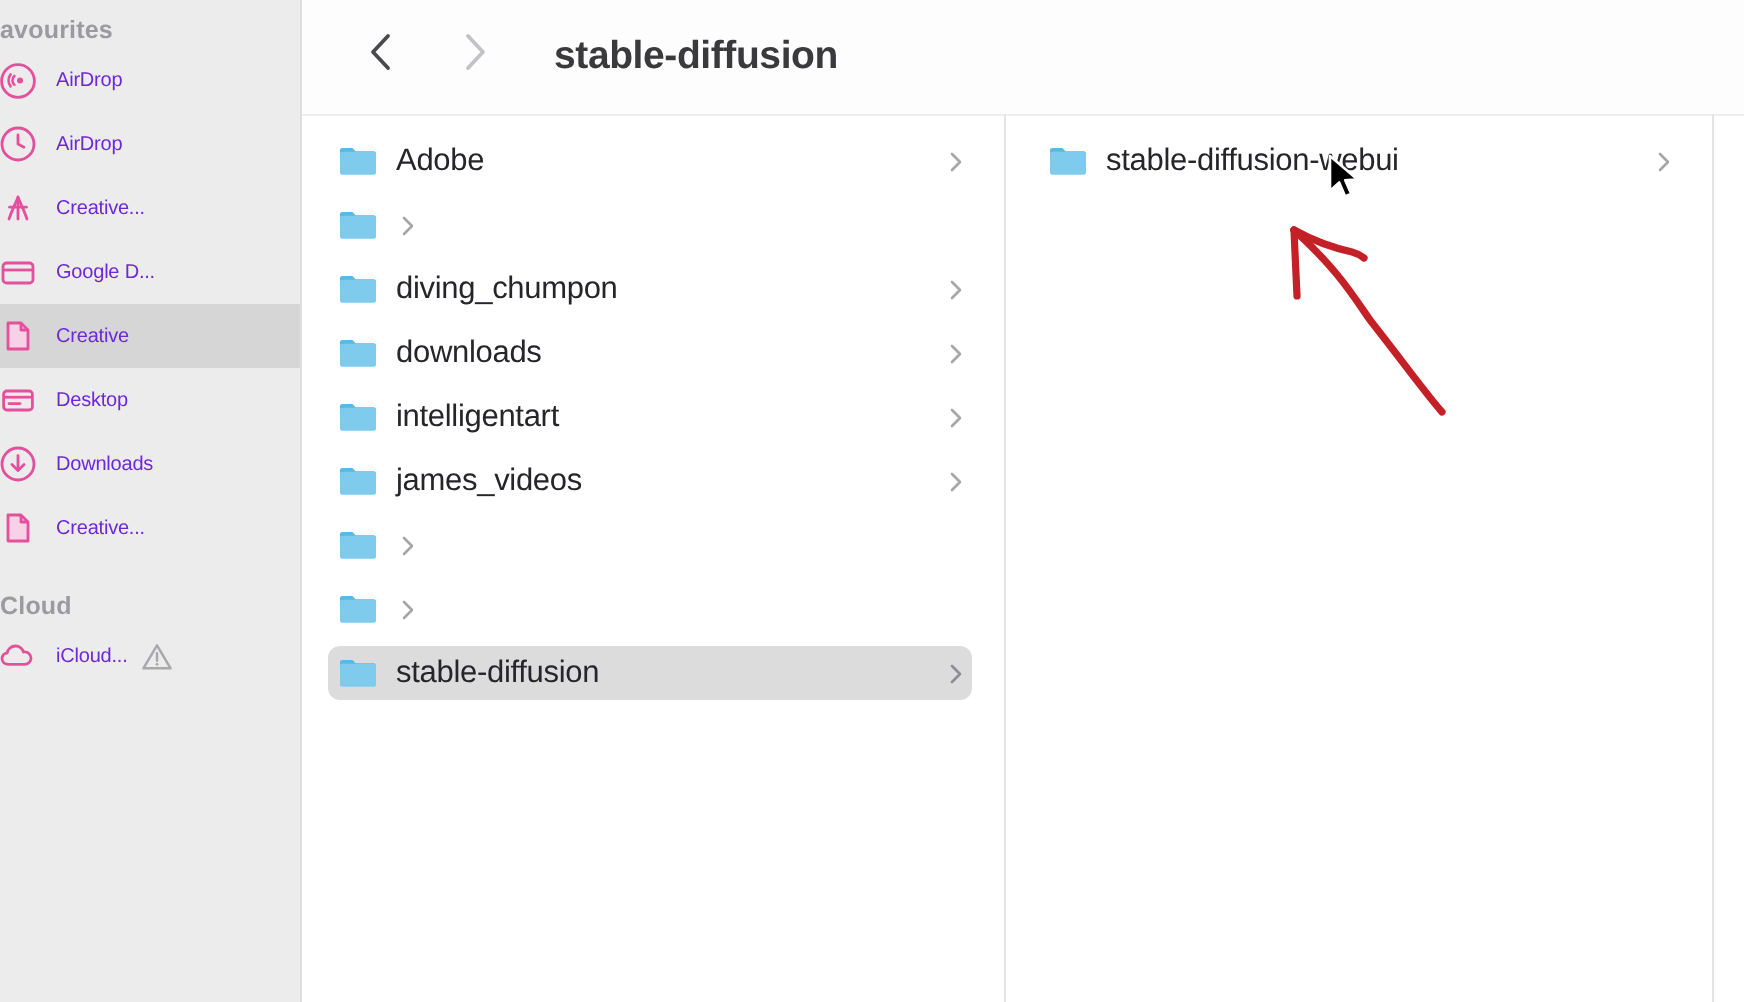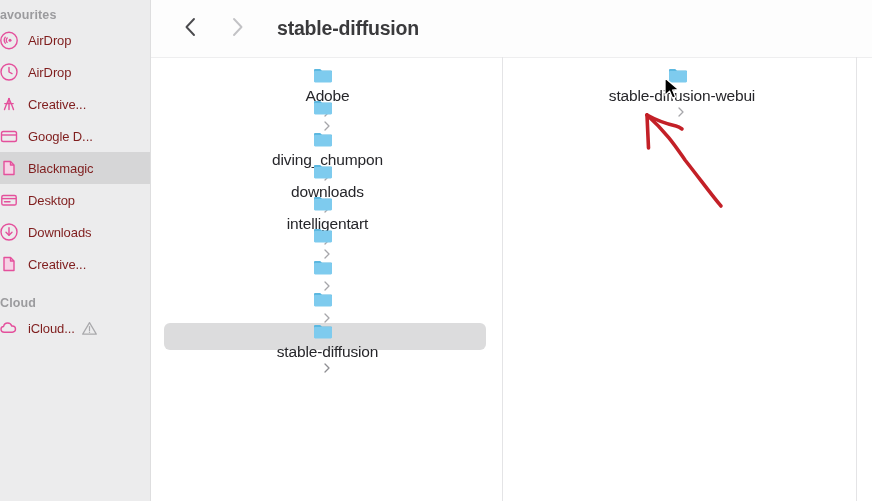--- a/index.html
+++ b/index.html
@@ -63,22 +63,22 @@
   .sb-icon {
     width: 22px;
     height: 22px;
     flex: 0 0 22px;
     display: flex;
     align-items: center;
     justify-content: center;
     margin-right: 8px;
   }
   .sb-label {
-    font-size: 13px;
-    color: #7f1d1d;
+    font-size: 10px;
+    color: #6d28d9;
     white-space: nowrap;
     letter-spacing: -0.1px;
   }
   .sb-warn {
     margin-left: 6px;
     display: flex;
     align-items: center;
   }
   .sb-gap { height: 14px; }
 
@@ -168,21 +168,20 @@
   }
   .file-row {
     position: relative;
     height: 27px;
     display: flex;
     align-items: center;
     border-radius: 6px;
     margin: 0 16px 5px 13px;
     padding-left: 5px;
     box-sizing: border-box;
-    flex-direction: column;
   }
   .file-row.selected {
     background: #dcdcdd;
   }
   .folder-icon {
     width: 20px;
     height: 17px;
     flex: 0 0 20px;
     margin-right: 9px;
     position: relative;
@@ -278,21 +277,21 @@
         <span class="sb-label">Google D...</span>
       </div>
 
       <div class="sb-item selected">
         <span class="sb-icon">
           <svg width="20" height="20" viewBox="0 0 20 20">
             <path d="M5 3.5 L11.5 3.5 L15 7 L15 16.5 L5 16.5 Z" fill="#f7d2e6" stroke="#e4509c" stroke-width="1.4" stroke-linejoin="round"></path>
             <path d="M11.5 3.5 L11.5 7 L15 7" fill="none" stroke="#e4509c" stroke-width="1.4" stroke-linejoin="round"></path>
           </svg>
         </span>
-        <span class="sb-label">Blackmagic</span>
+        <span class="sb-label">Creative</span>
       </div>
 
       <div class="sb-item">
         <span class="sb-icon">
           <svg width="20" height="20" viewBox="0 0 20 20">
             <rect x="2.8" y="5.5" width="14.4" height="9.5" rx="1.6" fill="none" stroke="#e4509c" stroke-width="1.4"></rect>
             <path d="M2.8 8.6 L17.2 8.6" stroke="#e4509c" stroke-width="1.4"></path>
             <path d="M5.5 11.8 L11 11.8" stroke="#e4509c" stroke-width="1.4" stroke-linecap="round"></path>
           </svg>
         </span>
@@ -440,20 +439,21 @@
       </span>
     </div>
 
     <div class="file-row">
       <span class="folder-icon">
         <svg width="20" height="17" viewBox="0 0 20 17">
           <path d="M1 3.2 C1 2.4 1.5 2 2.2 2 L7.2 2 L8.8 3.6 L17.8 3.6 C18.5 3.6 19 4 19 4.8 L19 5.6 L1 5.6 Z" fill="#5cb8e0"></path>
           <path d="M1 5 C1 4.3 1.5 3.9 2.2 3.9 L17.8 3.9 C18.5 3.9 19 4.3 19 5 L19 14.3 C19 15 18.5 15.4 17.8 15.4 L2.2 15.4 C1.5 15.4 1 15 1 14.3 Z" fill="#7ecbee"></path>
         </svg>
       </span>
+      <span class="file-name">james_videos</span>
       <span class="row-chevron">
         <svg width="12" height="14" viewBox="0 0 12 14">
             <path d="M4 3 L8 7 L4 11" fill="none" stroke="#a6a6aa" stroke-width="1.3" stroke-linecap="round" stroke-linejoin="round"></path>
           </svg>
       </span>
     </div>
 
 
 
     <div class="file-row">

